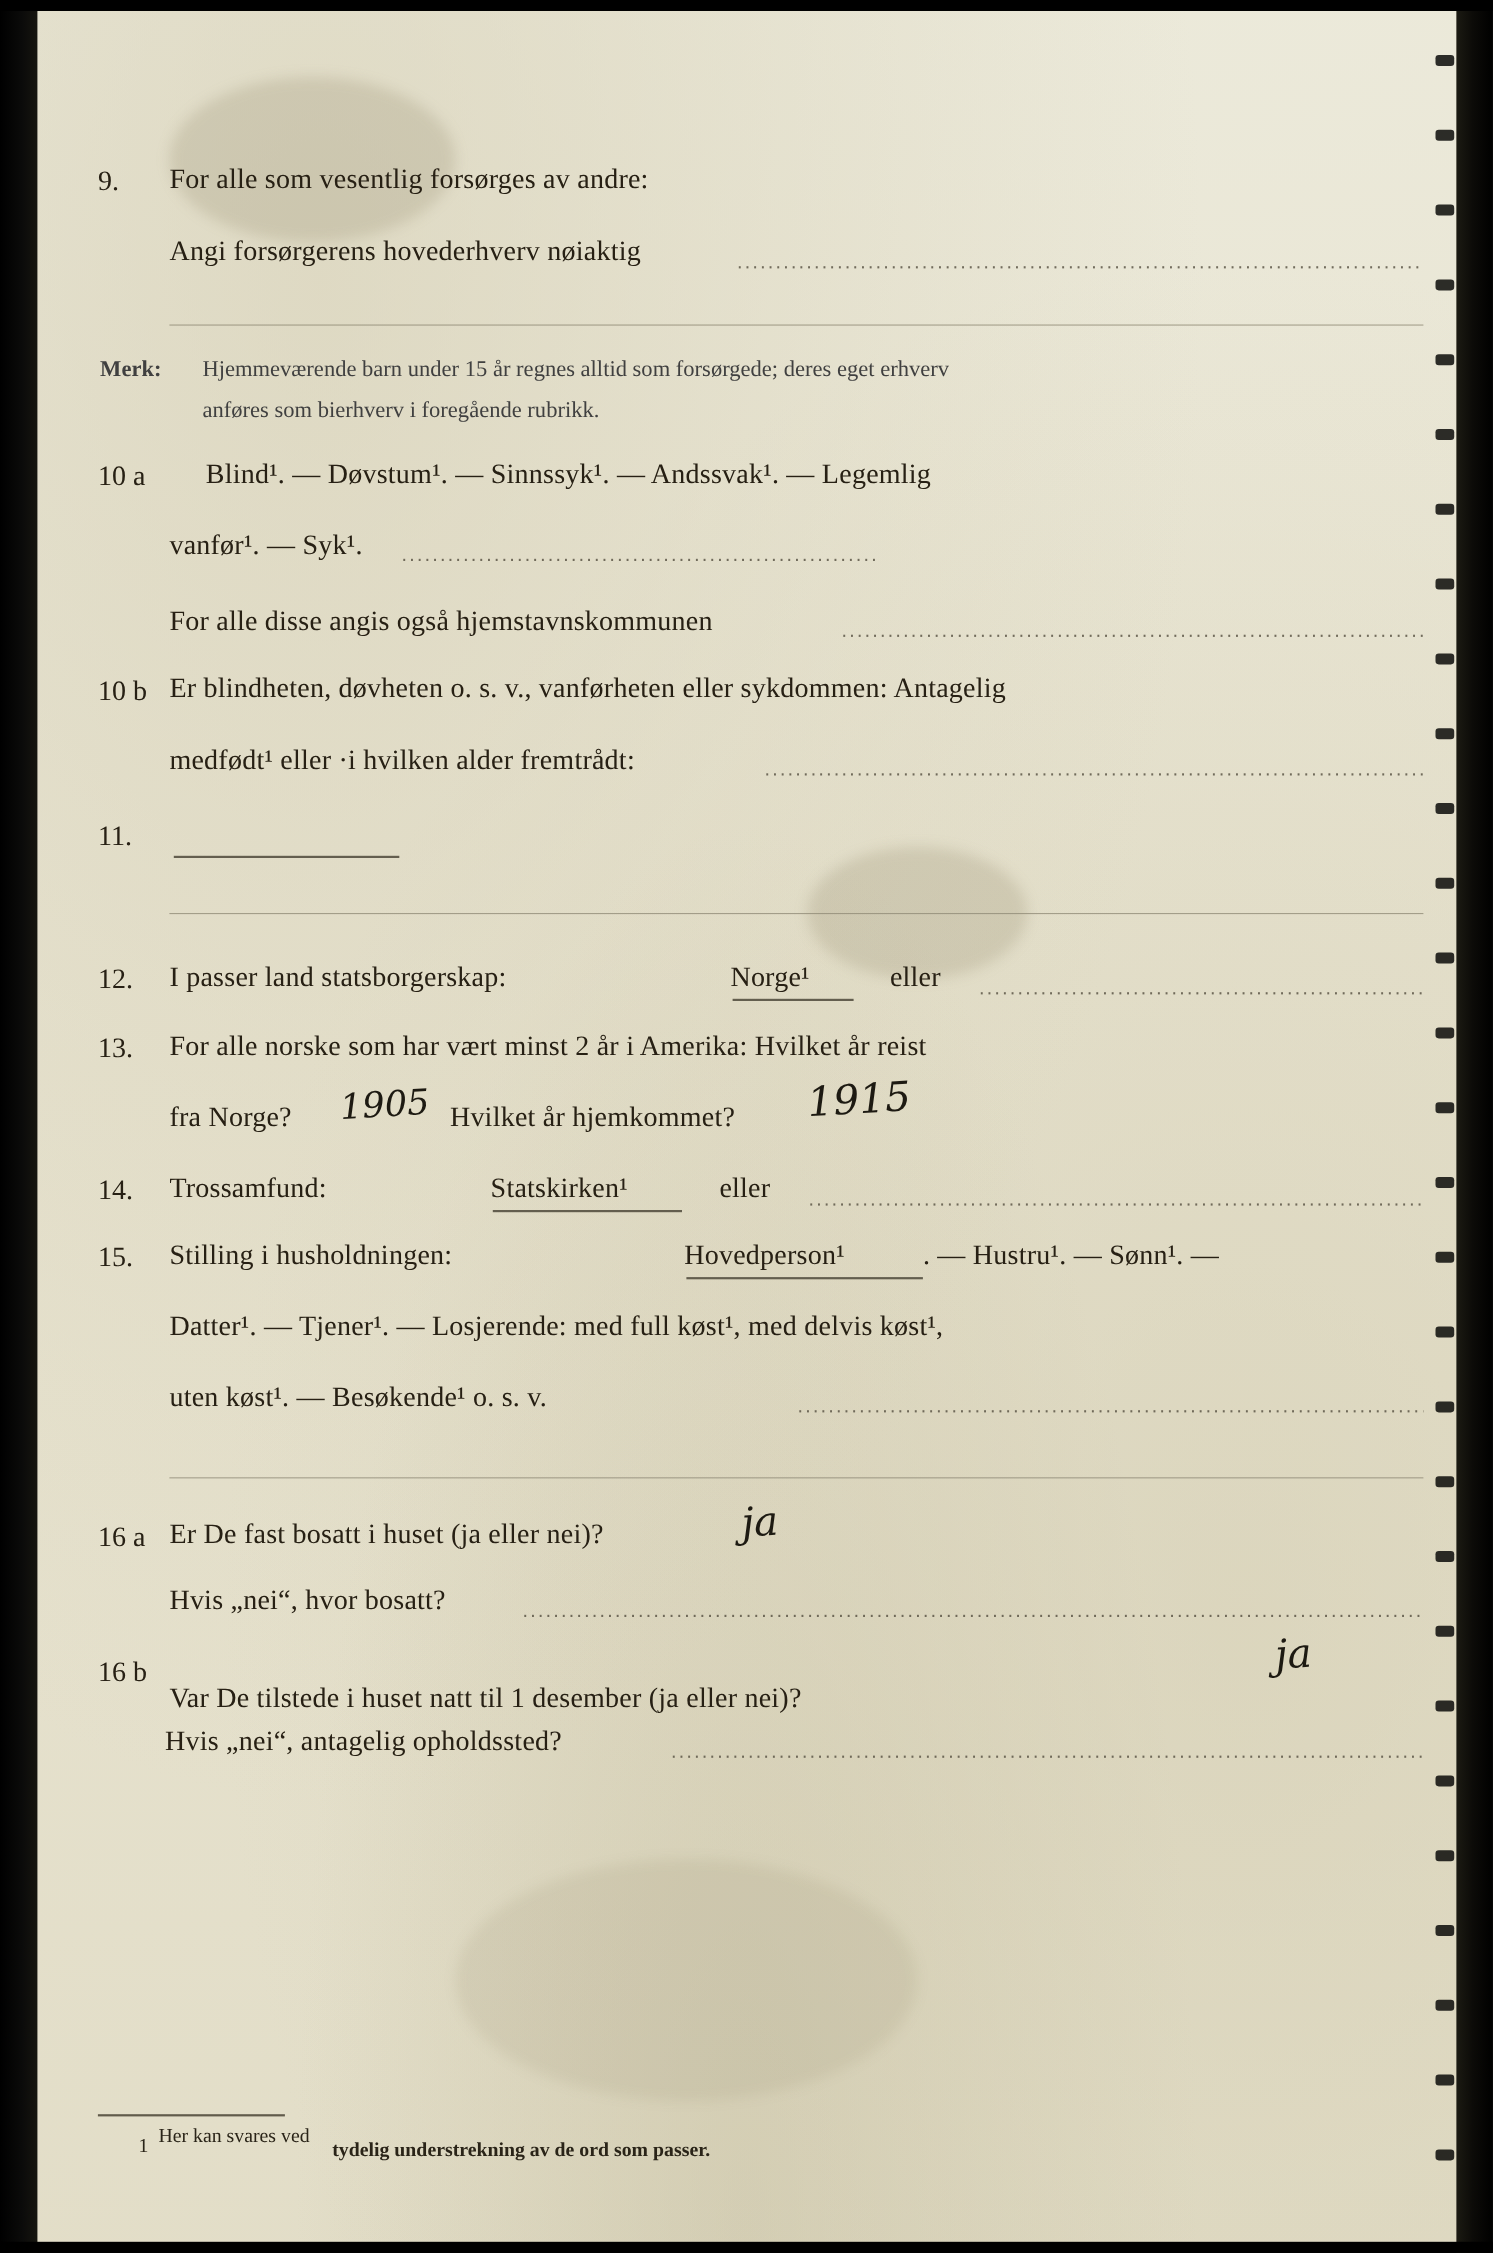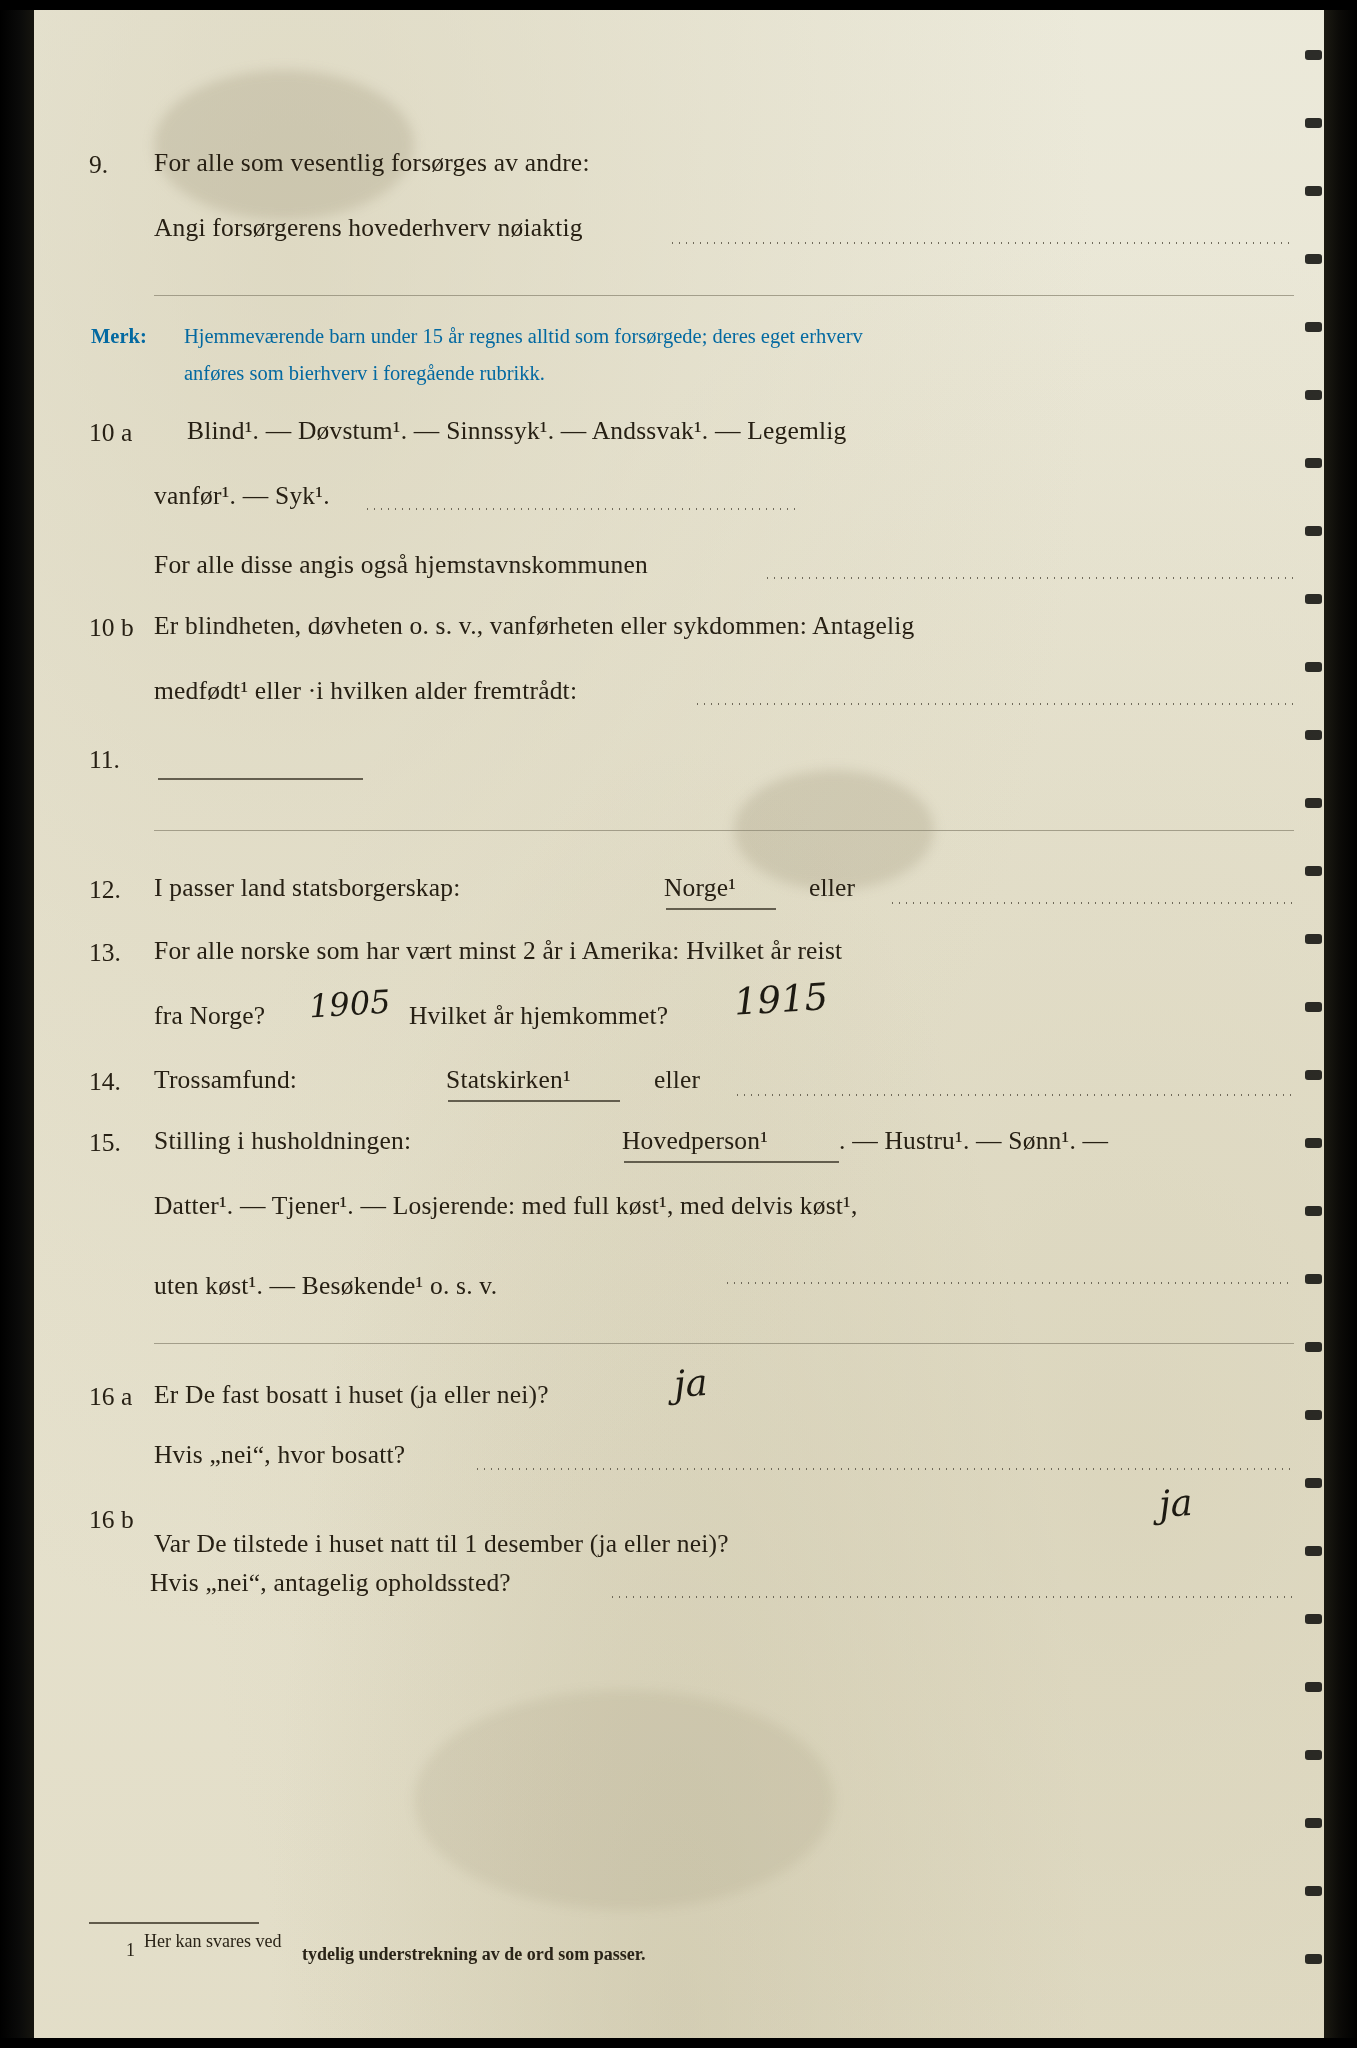--- a/index.html
+++ b/index.html
@@ -84,21 +84,21 @@
     white-space: nowrap;
     color: #272014;
   }
   .num {
     position: absolute;
     font-size: 25.5px;
     color: #272014;
   }
   .merk {
     font-size: 20.5px;
-    color: #0369a1;
+    color: #404040;
   }
   .bold { font-weight: bold; }
   
   .dots {
     position: absolute;
     height: 2px;
     background-image: radial-gradient(circle, #5c5647 0.9px, rgba(0,0,0,0) 1.1px);
     background-size: 7px 2px;
     background-repeat: repeat-x;
     opacity: 0.85;
@@ -205,21 +205,21 @@
     <div class="dots" style="left:700px; top:1084px; width:560px;"></div>
 
     <div class="num" style="left:55px; top:1118px;">15.</div>
     <div class="ln" style="left:120px; top:1118px;">Stilling i husholdningen:</div>
     <div class="ln" style="left:588px; top:1118px;">Hovedperson¹</div>
     <div class="rule" style="left:590px; top:1151px; width:215px; height:2px; background:#3a3427;"></div>
     <div class="ln" style="left:805px; top:1118px;">.  —  Hustru¹.  —  Sønn¹.  —</div>
 
     <div class="ln" style="left:120px; top:1183px;">Datter¹.  —  Tjener¹.  —  Losjerende:  med full køst¹, med delvis køst¹,</div>
 
-    <div class="ln" style="left:120px; top:1247px;margin-top:16px;">uten køst¹.  —  Besøkende¹ o. s. v.</div>
+    <div class="ln" style="left:120px; top:1247px;">uten køst¹.  —  Besøkende¹ o. s. v.</div>
     <div class="dots" style="left:690px; top:1272px; width:570px;"></div>
 
     <div class="rule" style="left:120px; top:1333px; width:1140px;"></div>
 
     <div class="num" style="left:55px; top:1372px;">16 a</div>
     <div class="ln" style="left:120px; top:1372px;">Er De fast bosatt i huset (ja eller nei)?</div>
     <div class="hand hand-lg" style="left:640px; top:1352px;">ja</div>
 
     <div class="ln" style="left:120px; top:1432px;">Hvis „nei“, hvor bosatt?</div>
     <div class="dots" style="left:440px; top:1458px; width:820px;"></div>

